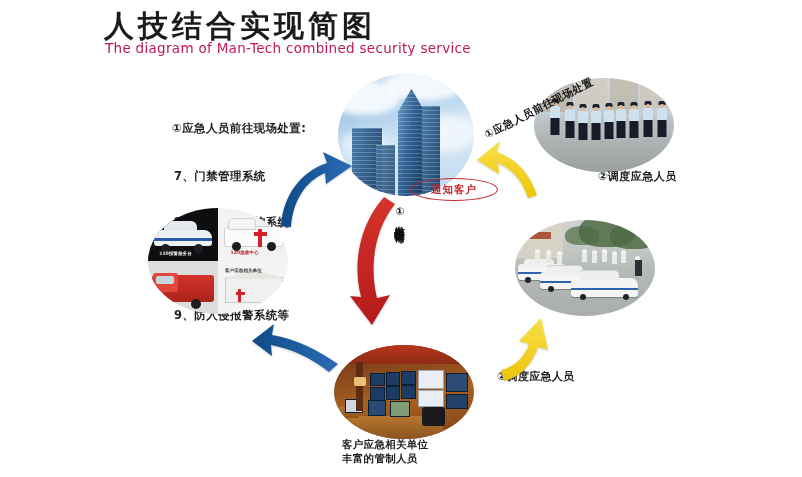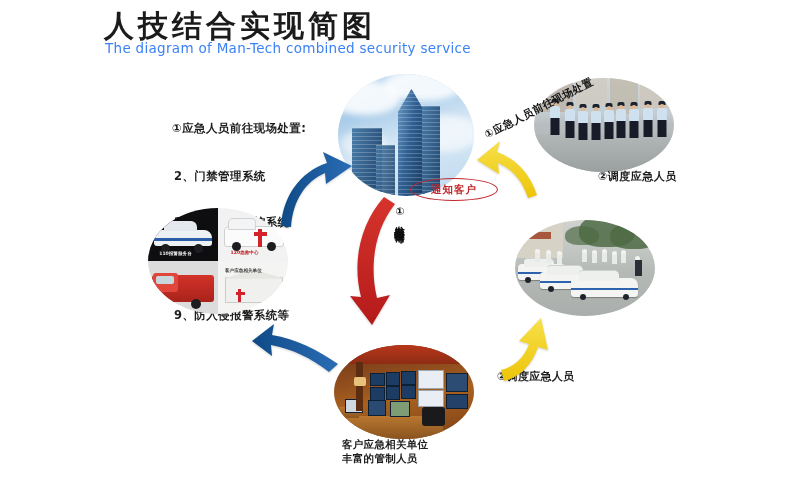--- a/index.html
+++ b/index.html
@@ -15,21 +15,21 @@
   
   .title-cn{
     position:absolute;left:104px;top:6px;
     font-size:30px;font-weight:bold;color:#1b1b1b;
     letter-spacing:4px;
     font-family:"DejaVu Sans","Liberation Sans",sans-serif;
     white-space:nowrap;
   }
   .title-en{
     position:absolute;left:105px;top:40px;
-    font-size:13.5px;color:#3b82f6;letter-spacing:.3px;
+    font-size:13.5px;color:#be185d;letter-spacing:.3px;
     white-space:nowrap;
     font-family:"DejaVu Sans","Liberation Sans",sans-serif;
   }
 
   
   .txt{position:absolute;color:#1d1d1d;font-weight:bold;white-space:pre;line-height:1.35;}
 
   .sys-list{left:172px;top:90px;font-size:11.5px;letter-spacing:.4px;}
   .sys-list .hdr{display:block;margin-bottom:1px;}
   .sys-list .it{display:block;padding-left:2px;}
@@ -145,21 +145,21 @@
 </head>
 <body>
 
 <div id="stage">
 
   <div class="title-cn">人技结合实现简图</div>
   <div class="title-en">The diagram of Man-Tech combined security service</div>
 
   <div class="txt sys-list">
     <span class="hdr">①应急人员前往现场处置:</span>
-    <span class="it">2、门禁管理系统</span>
+    <span class="it">7、门禁管理系统</span>
     <span class="it">2、智能视频监控系统</span>
     <span class="it">3、智能巡更系统</span>
     <span class="it">9、防入侵报警系统等</span>
   </div>
 
   <div class="photo" id="ph-building">
     <div class="inner">
       <div class="sky"></div>
       <div class="cloud" style="left:-6%;top:6%;width:52%;height:28%;"></div>
       <div class="cloud" style="left:34%;top:-4%;width:58%;height:26%;"></div>

